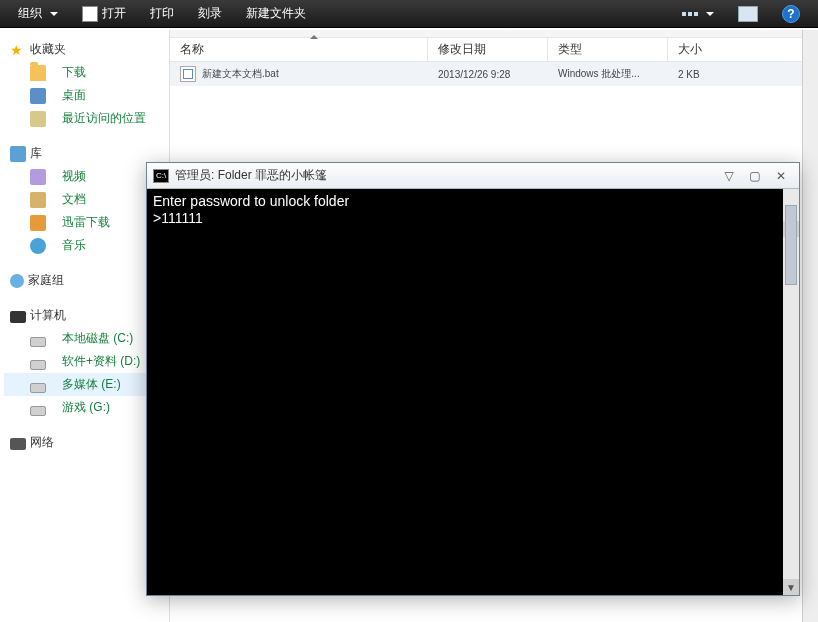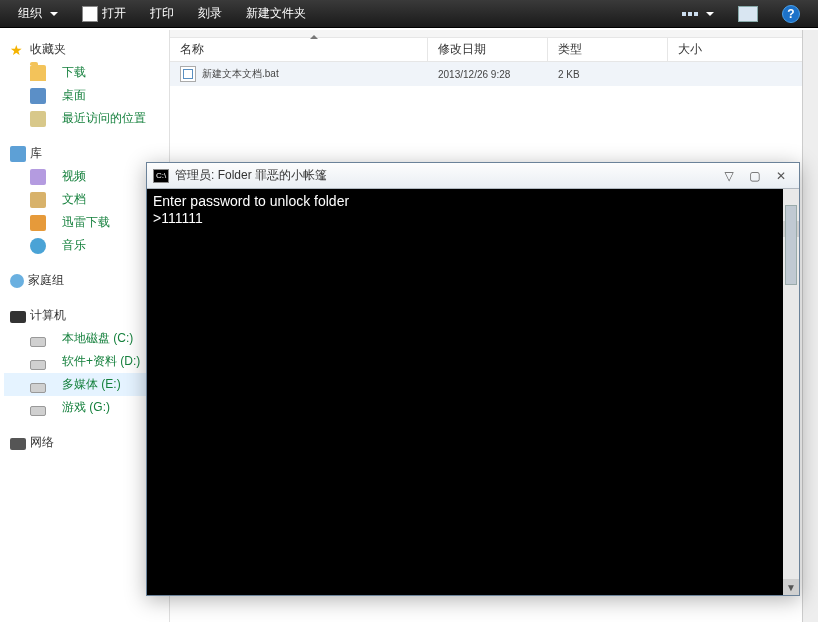--- a/index.html
+++ b/index.html
@@ -232,20 +232,23 @@
         </div>
     </div>
     <div class="filerow">
       <div class="col col-name">
           <span class="file-ico"></span>
           <span>新建文本文档.bat</span>
         </div>
       <div class="col col-date">
           <span>2013/12/26 9:28</span>
         </div>
+      <div class="col col-type">
+          <span>Windows 批处理...</span>
+        </div>
       <div class="col col-size">
           <span>2 KB</span>
         </div>
     </div>
   </div>
 </div>
 
 <div class="rightborder"></div>
 
 <div class="cmdwin">

